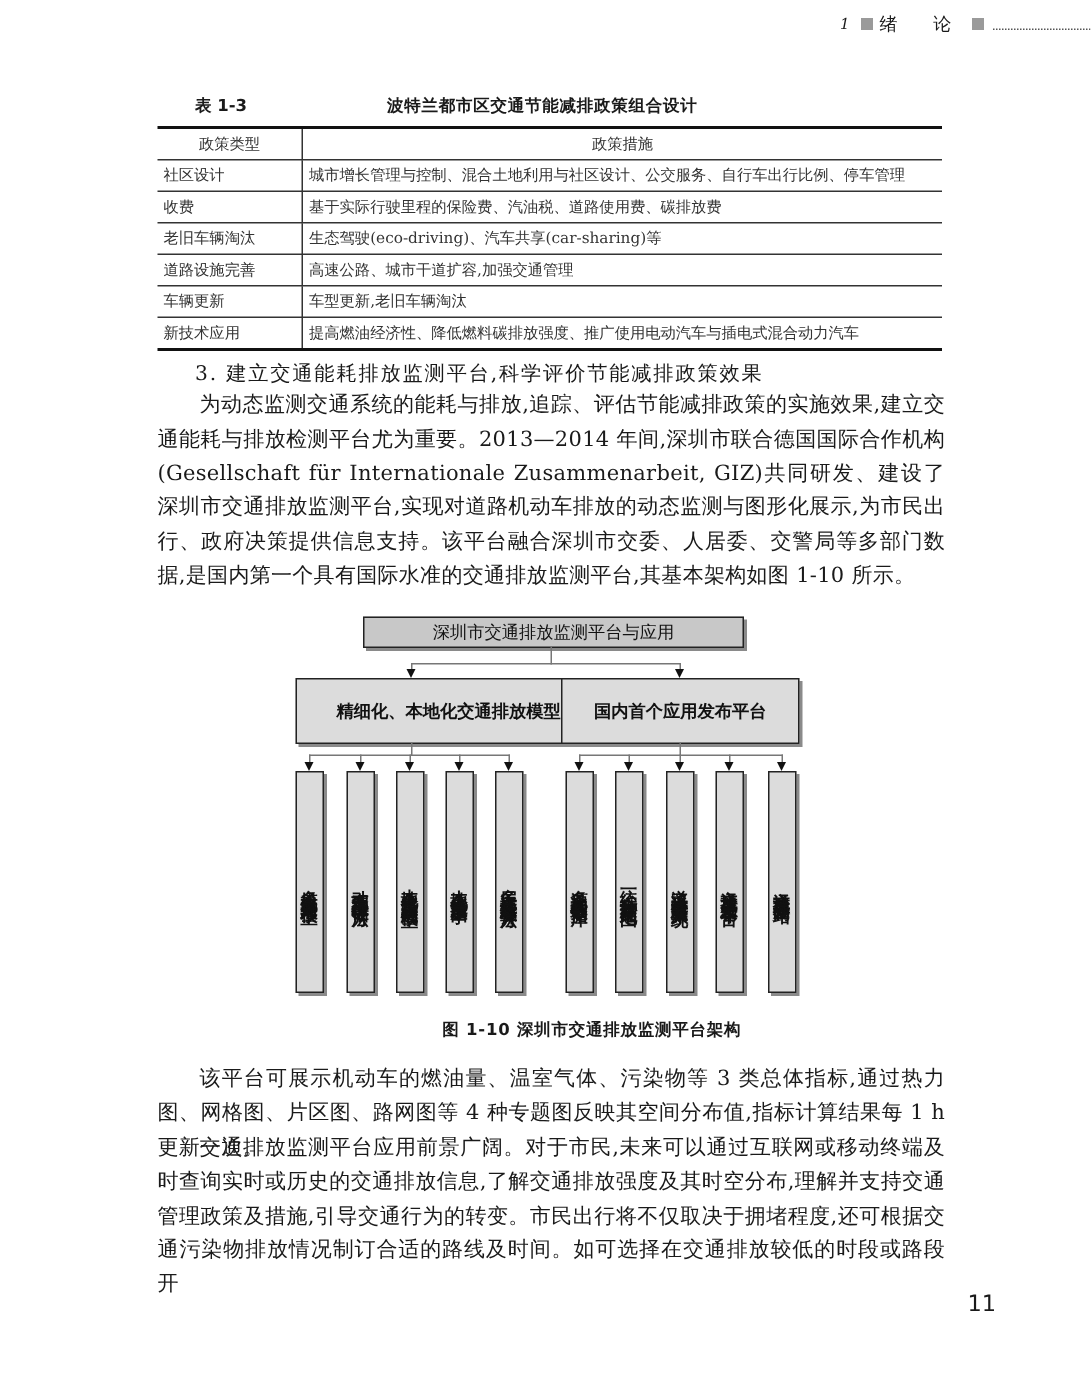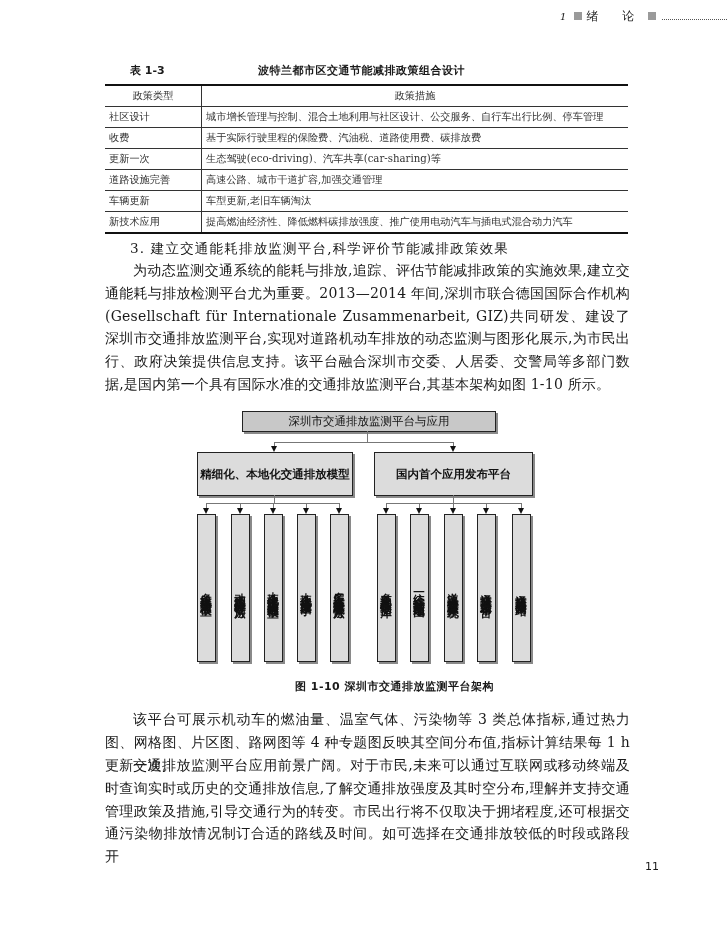--- a/index.html
+++ b/index.html
@@ -37,21 +37,21 @@
   .box.mid { top:452px; height:42px; font-size:11.5px; font-weight:bold; }
   .box.leaf { top:514px; width:19px; height:148px; font-size:11.5px; font-weight:bold;
               align-items:flex-start; padding-top:6px; box-sizing:border-box; writing-mode:vertical-rl;
               text-orientation:upright; letter-spacing:1.5px; line-height:19px; }
   .ln { position:absolute; background:#777; }
   .arr { position:absolute; width:0; height:0; border-left:3px solid transparent;
          border-right:3px solid transparent; border-top:6px solid #111; }
 
   .fcap { position:absolute; top:679px; left:0; width:727px; text-align:center; font-size:11px;
           font-family:"DejaVu Sans", sans-serif; font-weight:bold; letter-spacing:0.5px;padding-left:31px; }
-  .pgno { position:absolute; top:860px; left:645px; font-size:11px; font-family:"DejaVu Sans", sans-serif; }
+  .pgno { position:absolute; top:860px; left:645px; font-size:15px; font-family:"DejaVu Sans", sans-serif; }
 </style>
 </head>
 <body>
 
 <div class="hdr">
   <span class="num">1</span>
   <span class="sq"></span>
   <span class="ch">绪 论</span>
   <span class="sq"></span>
   <span class="dots"></span>
@@ -70,21 +70,21 @@
   </tr>
   <tr>
     <td class="c1">社区设计</td>
     <td>城市增长管理与控制、混合土地利用与社区设计、公交服务、自行车出行比例、停车管理</td>
   </tr>
   <tr>
     <td class="c1">收费</td>
     <td>基于实际行驶里程的保险费、汽油税、道路使用费、碳排放费</td>
   </tr>
   <tr>
-    <td class="c1">更新一次</td>
+    <td class="c1">老旧车辆淘汰</td>
     <td>生态驾驶(eco-driving)、汽车共享(car-sharing)等</td>
   </tr>
   <tr>
     <td class="c1">道路设施完善</td>
     <td>高速公路、城市干道扩容,加强交通管理</td>
   </tr>
   <tr>
     <td class="c1">车辆更新</td>
     <td>车型更新,老旧车辆淘汰</td>
   </tr>
@@ -103,21 +103,21 @@
 
   <div class="box top">深圳市交通排放监测平台与应用</div>
 
   <div class="ln" style="left:367px; top:431px; width:1px; height:12px;"></div>
   <div class="ln" style="left:274px; top:442px; width:180px; height:1px;"></div>
   <div class="ln" style="left:274px; top:442px; width:1px; height:5px;"></div>
   <div class="ln" style="left:453px; top:442px; width:1px; height:5px;"></div>
   <div class="arr" style="left:271px; top:446px;"></div>
   <div class="arr" style="left:450px; top:446px;"></div>
 
-  <div class="box mid" style="left:197px; width:154px;">精细化、本地化交通排放模型</div>
+  <div class="box mid" style="left:197px; width:154px;padding-left:24px;">精细化、本地化交通排放模型</div>
   <div class="box mid" style="left:374px; width:157px;">国内首个应用发布平台</div>
 
   <div class="ln" style="left:274px; top:495px; width:1px; height:9px;"></div>
   <div class="ln" style="left:206px; top:503px; width:134px; height:1px;"></div>
   <div class="ln" style="left:206px; top:503px; width:1px; height:5px;"></div>
   <div class="ln" style="left:240px; top:503px; width:1px; height:5px;"></div>
   <div class="ln" style="left:273px; top:503px; width:1px; height:5px;"></div>
   <div class="ln" style="left:306px; top:503px; width:1px; height:5px;"></div>
   <div class="ln" style="left:339px; top:503px; width:1px; height:5px;"></div>
   <div class="arr" style="left:203px; top:508px;"></div>

